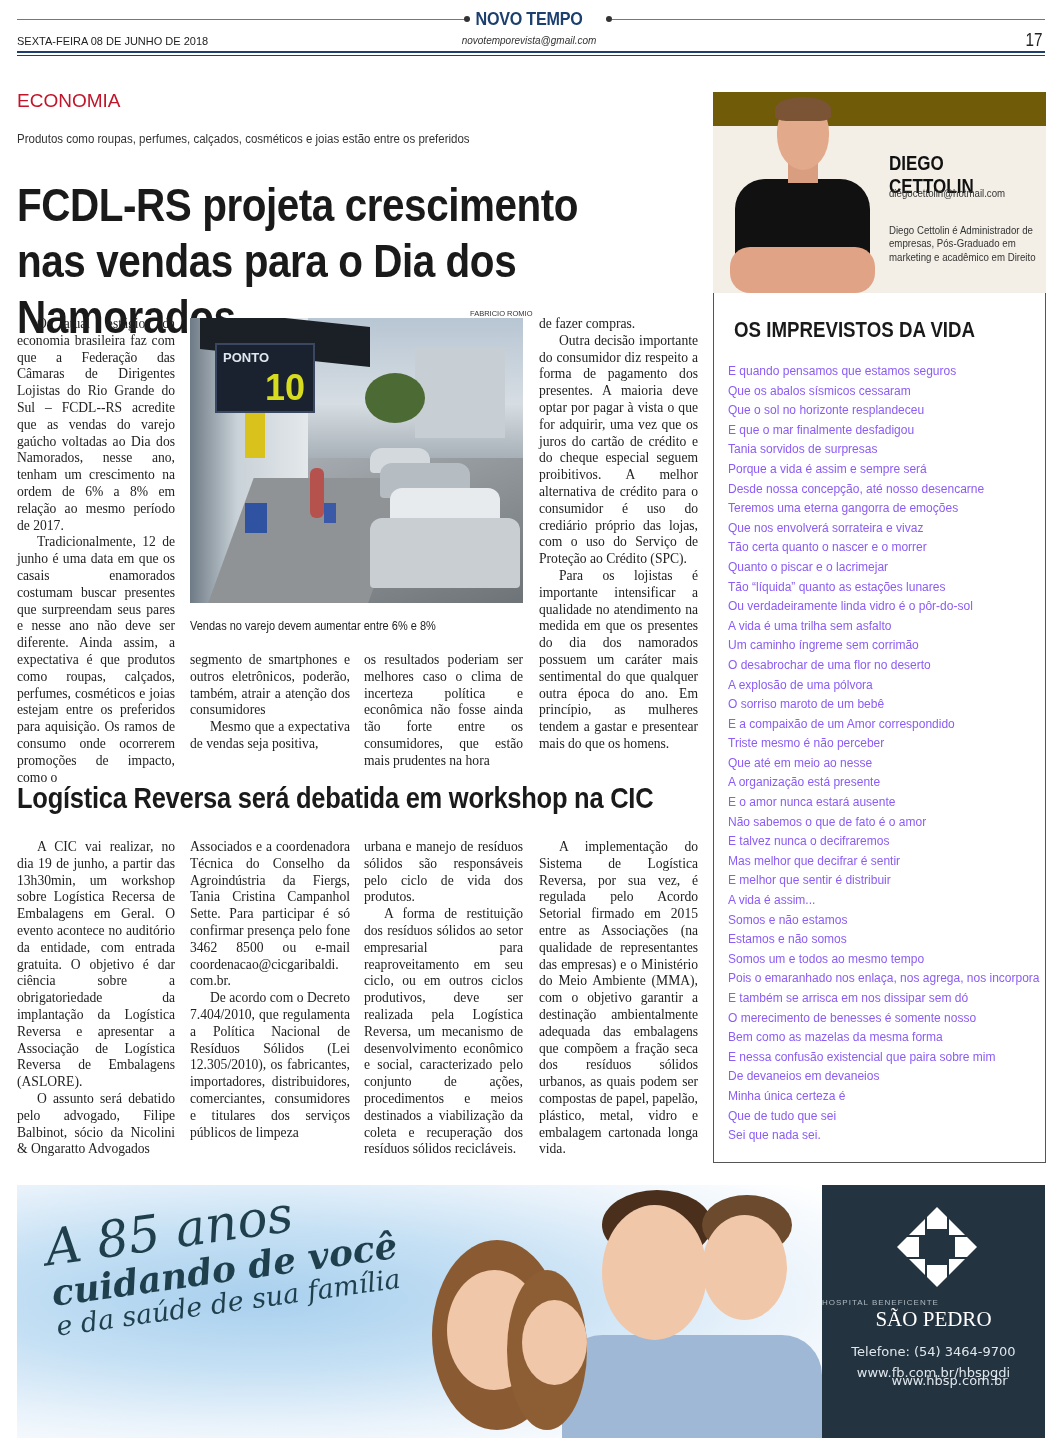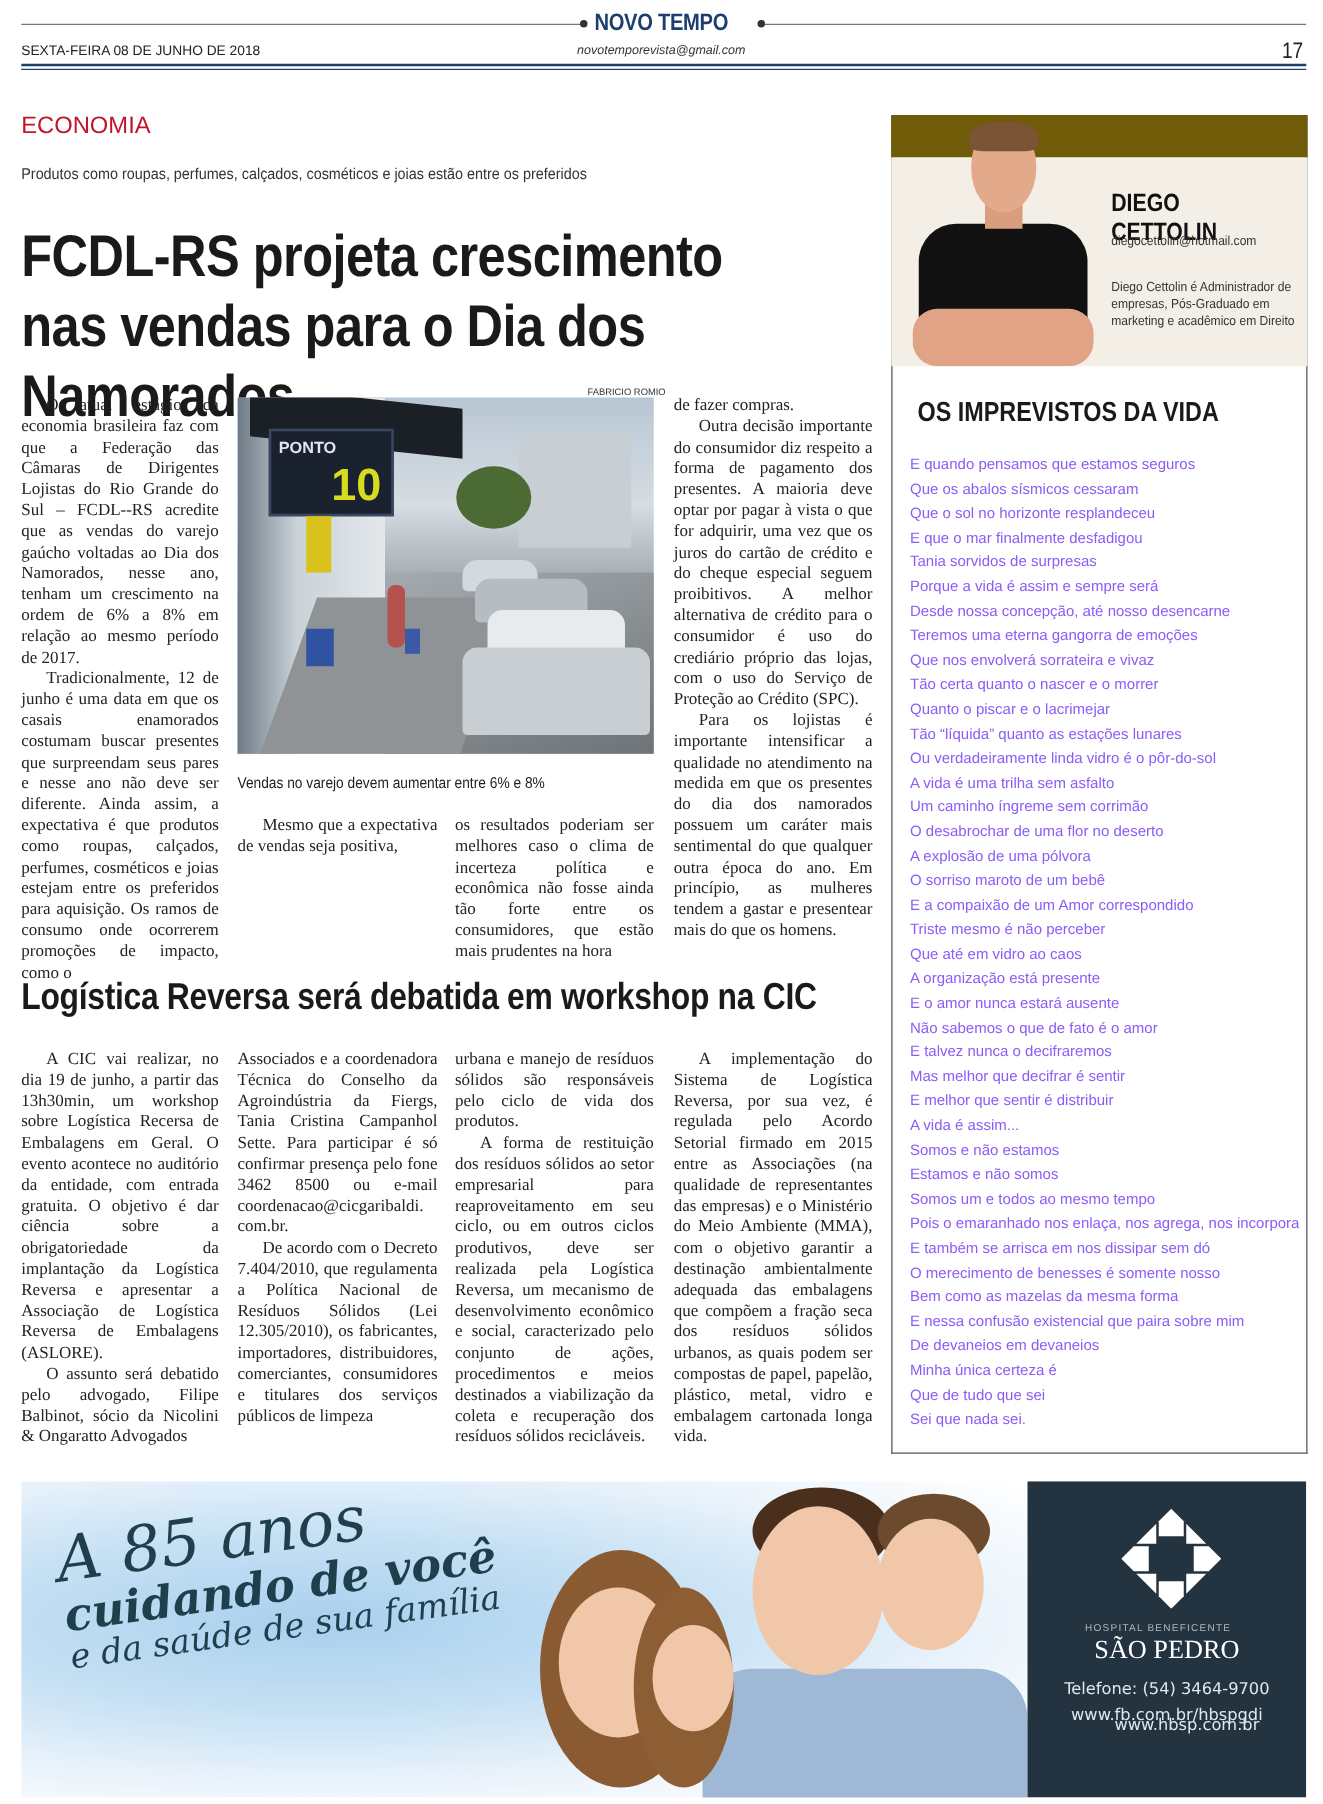--- a/index.html
+++ b/index.html
@@ -82,21 +82,21 @@
   .ad-slogan { position: absolute; left: 10px; top: 40px; transform: rotate(-8deg); transform-origin: left top; color: #1f3f4c; font-family: "DejaVu Serif", serif; font-style: italic; }
   .ad-slogan .l1 { font-size: 50px; line-height: 52px; margin-left: 15px; }
   .ad-slogan .l2 { font-size: 36px; line-height: 38px; font-weight: bold; margin-left: 15px; }
   .ad-slogan .l3 { font-size: 27px; line-height: 30px; margin-left: 15px; }
   .ad-family { position: absolute; left: 395px; top: 0; width: 410px; height: 253px; }
   .ad-family .face { position: absolute; border-radius: 50%; background: #f1c7a9; }
   .ad-family .hair { position: absolute; border-radius: 50%; }
   .ad-family .shirt { position: absolute; background: #9fb8d6; border-radius: 40px 40px 0 0; }
   .ad-brand { position: absolute; left: 805px; top: 0; width: 223px; height: 253px; background: #233340; }
   .logo { position: absolute; left: 75px; top: 22px; width: 80px; height: 80px; }
-  .brand-sub { position: absolute; top: 113px; left: 0; width: 209px; text-align: center; font-family: "Liberation Sans", sans-serif; font-size: 8px; letter-spacing: 1px; color: #aeb8c0; }
+  .brand-sub { position: absolute; top: 113px; left: 0; width: 209px; text-align: left; font-family: "Liberation Sans", sans-serif; font-size: 8px; letter-spacing: 1px; color: #aeb8c0; }
   .brand-name { position: absolute; top: 122px; left: 0; width: 223px; text-align: center; font-family: "Liberation Serif", serif; font-size: 21px; color: #fff; }
   .brand-line { position: absolute; left: 0; width: 223px; text-align: center; font-family: "DejaVu Sans", sans-serif; font-size: 13px; color: #dfe6ec; }
 </style>
 </head>
 <body>
 
 <div class="mast-line-top" style="left:17px;width:450px;"></div>
 <div class="mast-dot" style="left:464px;"></div>
 <div class="mast-dot" style="left:606px;"></div>
 <div class="mast-line-top" style="left:612px;width:433px;"></div>
@@ -133,20 +133,21 @@
   <div class="car c3"></div>
   <div class="car c2"></div>
   <div class="car c1"></div>
   <div class="pot"></div>
   <div class="person"></div>
   <div class="bag"></div>
 </div>
 <div class="photo-caption">Vendas no varejo devem aumentar entre 6% e 8%</div>
 
 <div class="col" style="top:652px;left:190px;width:160px;">
+  <p class="noindent">segmento de smartphones e outros eletrônicos, poderão, também, atrair a atenção dos consumidores</p>
   <p>Mesmo que a expectativa de vendas seja positiva,</p>
 </div>
 <div class="col" style="top:652px;left:364px;width:159px;">
   <p class="noindent">os resultados poderiam ser melhores caso o clima de incerteza política e econômica não fosse ainda tão forte entre os consumidores, que estão mais prudentes na hora</p>
 </div>
 <div class="col" style="top:316px;left:539px;width:159px;">
   <p class="noindent">de fazer compras.</p>
   <p>Outra decisão importante do consumidor diz respeito a forma de pagamento dos presentes. A maioria deve optar por pagar à vista o que for adquirir, uma vez que os juros do cartão de crédito e do cheque especial seguem proibitivos. A melhor alternativa de crédito para o consumidor é uso do crediário próprio das lojas, com o uso do Serviço de Proteção ao Crédito (SPC).</p>
   <p>Para os lojistas é importante intensificar a qualidade no atendimento na medida em que os presentes do dia dos namorados possuem um caráter mais sentimental do que qualquer outra época do ano. Em princípio, as mulheres tendem a gastar e presentear mais do que os homens.</p>
 </div>
@@ -196,21 +197,21 @@
     <li>Quanto o piscar e o lacrimejar</li>
     <li>Tão “líquida” quanto as estações lunares</li>
     <li>Ou verdadeiramente linda vidro é o pôr-do-sol</li>
     <li>A vida é uma trilha sem asfalto</li>
     <li>Um caminho íngreme sem corrimão</li>
     <li>O desabrochar de uma flor no deserto</li>
     <li>A explosão de uma pólvora</li>
     <li>O sorriso maroto de um bebê</li>
     <li>E a compaixão de um Amor correspondido</li>
     <li>Triste mesmo é não perceber</li>
-    <li>Que até em vidro ao caos</li>
+    <li>Que até em meio ao nesse</li>
     <li>A organização está presente</li>
     <li>E o amor nunca estará ausente</li>
     <li>Não sabemos o que de fato é o amor</li>
     <li>E talvez nunca o decifraremos</li>
     <li>Mas melhor que decifrar é sentir</li>
     <li>E melhor que sentir é distribuir</li>
     <li>A vida é assim...</li>
     <li>Somos e não estamos</li>
     <li>Estamos e não somos</li>
     <li>Somos um e todos ao mesmo tempo</li>

